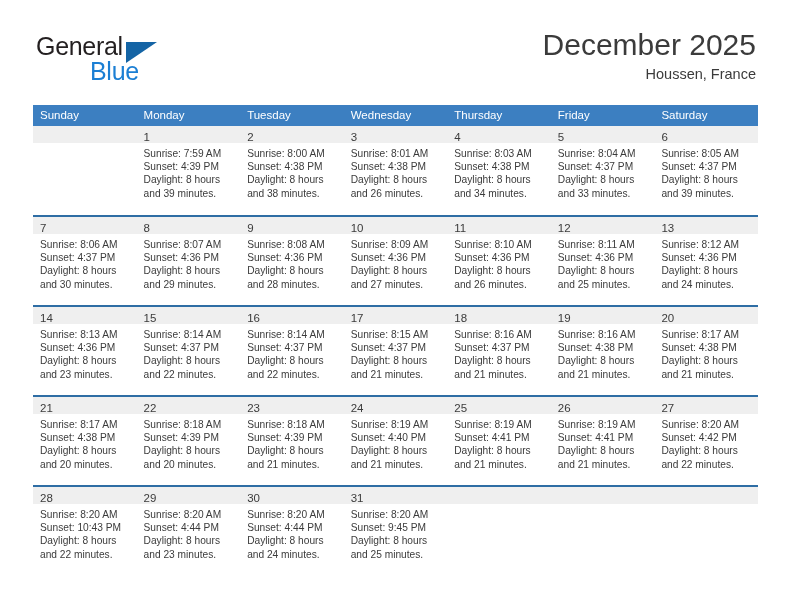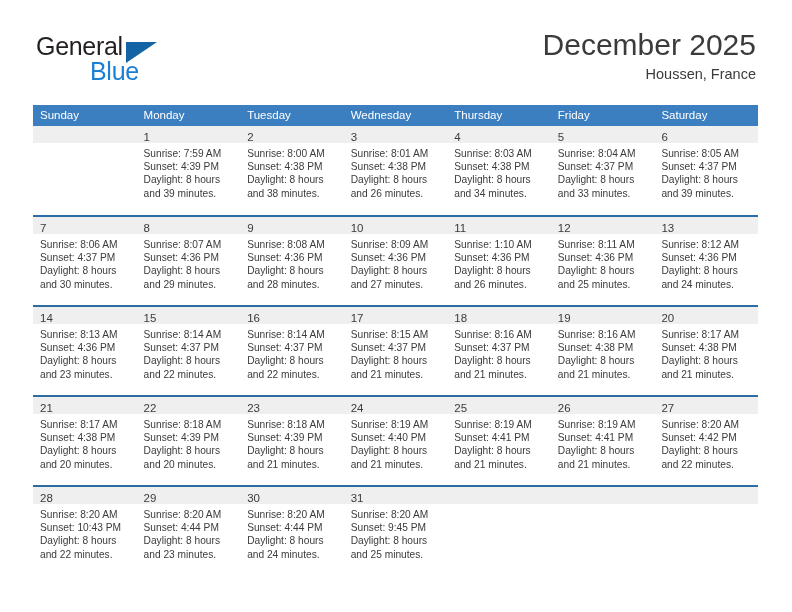--- a/index.html
+++ b/index.html
@@ -307,21 +307,21 @@
                 <div>Sunset: 4:36 PM</div>
                 <div>Daylight: 8 hours</div>
                 <div>and 27 minutes.</div>
               </div>
             </div>
           </td>
           <td>
             <div class="daycell">
               <div class="daynum-band"><span class="daynum">11</span></div>
               <div class="dayinfo">
-                <div>Sunrise: 1:10 AM</div>
+                <div>Sunrise: 8:10 AM</div>
                 <div>Sunset: 4:36 PM</div>
                 <div>Daylight: 8 hours</div>
                 <div>and 26 minutes.</div>
               </div>
             </div>
           </td>
           <td>
             <div class="daycell">
               <div class="daynum-band"><span class="daynum">12</span></div>
               <div class="dayinfo">

